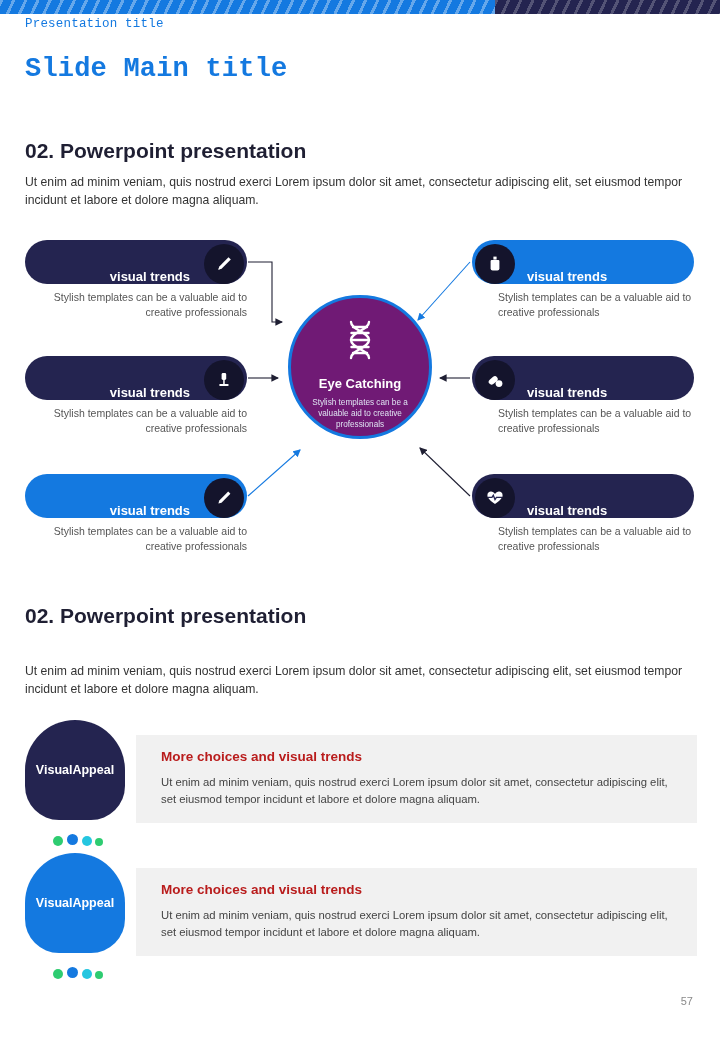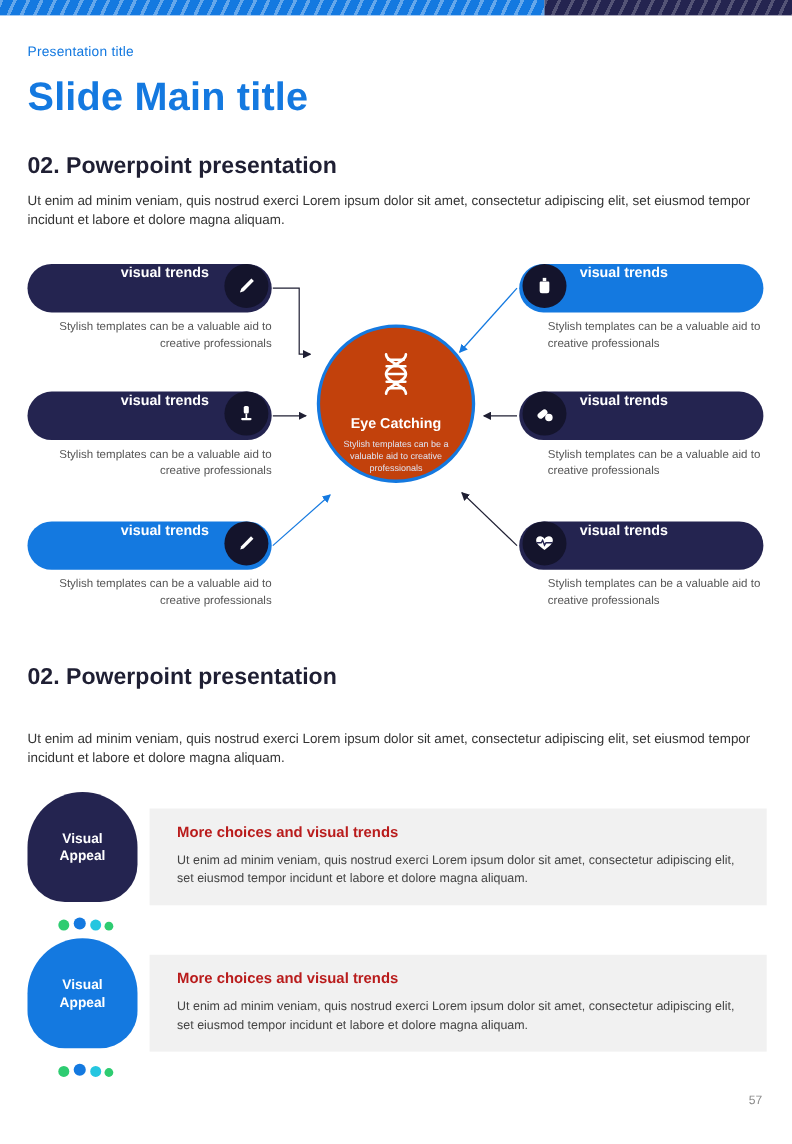--- a/index.html
+++ b/index.html
@@ -39,30 +39,30 @@
       115deg,
       rgba(255,255,255,0.22) 0px,
       rgba(255,255,255,0.22) 3px,
       rgba(255,255,255,0) 3px,
       rgba(255,255,255,0) 11px
     );
   }
 
   
   .header {
-    position: absolute; top: 40px; left: 25px;
+    position: absolute; top: 17px; left: 25px; font-family: Liberation Mono, monospace;
   }
   .presentation-title {
     font-size: 12.5px;
     color: #1479e0;
     letter-spacing: 0.2px;
   }
   .slide-main-title {
-    margin-top: 13px;
-    font-size: 36px;
+    margin-top: 23px;
+    font-size: 27px;
     font-weight: bold;
     color: #1479e0;
     letter-spacing: 0.2px;
   }
 
   
   .section-heading {
     position: absolute;
     left: 25px;
     font-size: 21px;
@@ -94,21 +94,21 @@
     width: 720px; height: 345px;
     pointer-events: none;
   }
 
   
   .pill {
     position: absolute;
     width: 222px; height: 44px;
     border-radius: 22px;
     display: flex;
-    align-items: flex-start;
+    align-items: flex-end;
     color: #fff;
     font-size: 13px;
     font-weight: bold;
   }
   .pill.dark { background: #242450; }
   .pill.blue { background: #1479e0; }
 
   .pill.left .pill-label {
     flex: 1;
     text-align: right;
@@ -141,21 +141,21 @@
   }
   .pill-desc.l { text-align: right; }
   .pill-desc.r { text-align: left; }
 
   
   .center-circle {
     position: absolute;
     left: 288px; top: 60px;
     width: 144px; height: 144px;
     border-radius: 50%;
-    background: #c2410c;
+    background: #701a75;
     border: 3px solid #1479e0;
     display: flex;
     flex-direction: column;
     align-items: center;
     justify-content: flex-start;
     padding-top: 22px;
     color: #fff;
     text-align: center;
   }
   .center-title {
@@ -208,21 +208,21 @@
     position: absolute;
     left: 0; top: -15px;
     width: 100px; height: 118px;
   }
   .flask-body {
     position: absolute;
     left: 0; top: 0;
     width: 100px; height: 100px;
     border-radius: 50px 50px 34px 34px;
     display: flex;
-    flex-direction: column;
+    flex-direction: row;
     align-items: center;
     justify-content: center;
     color: #fff;
     font-size: 12.5px;
     font-weight: bold;
     line-height: 16px;
     text-align: center;
   }
   .flask-body.dark { background: #242450; }
   .flask-body.blue { background: #1479e0; }

